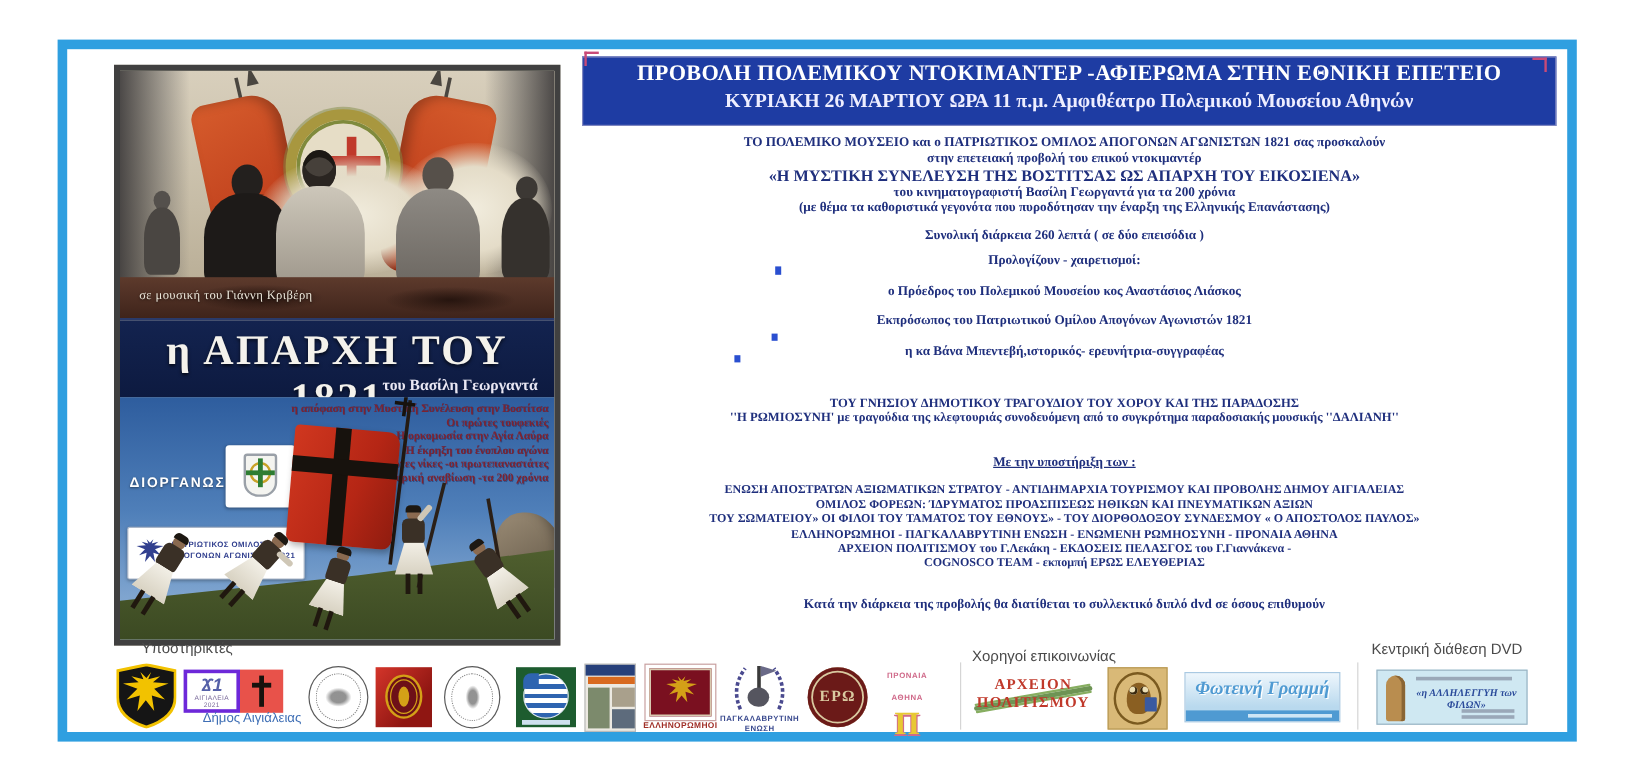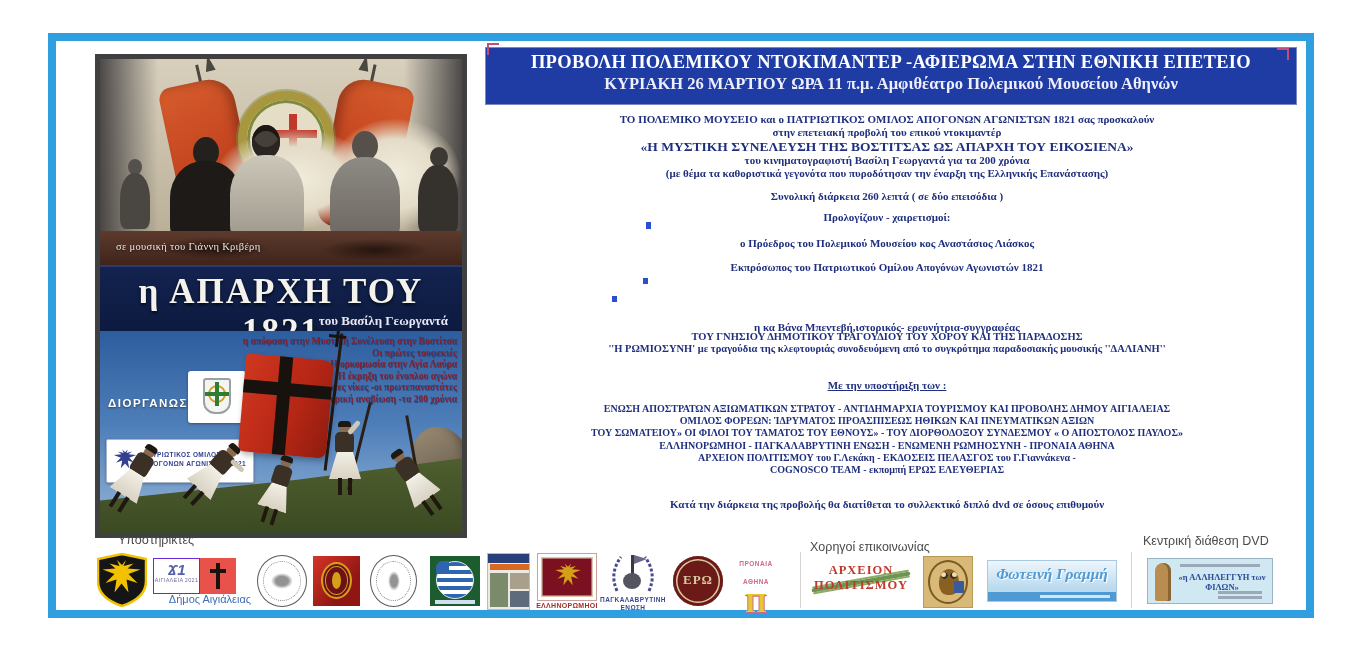--- a/index.html
+++ b/index.html
@@ -78,40 +78,40 @@
   #crop-tl { left:487px; top:43px; border-left:2px solid #c84a78; border-top:2px solid #c84a78; }
   #crop-tr { left:1277px; top:48px; border-right:2px solid #c84a78; border-top:2px solid #c84a78; }
 
   .colgroup { left:472px; width:830px; text-align:center; color:#1f2f7d; font-weight:bold; }
   .colgroup span { display:block; }
   #intro { top:113px; font-size:11px; line-height:13px; }
   #intro .big { font-size:13.5px; line-height:15px; }
   #duration { top:190px; font-size:11px; }
   #prologue { top:211px; font-size:11px; }
   .speaker { font-size:11px; }
-  #sp1 { top:237px; } #sp2 { top:261px; } #sp3 { top:287px;margin-top:34px; } #sp4 { top:308px; }
+  #sp1 { top:237px; } #sp2 { top:261px; } #sp3 { top:287px; } #sp4 { top:308px; }
   #event { top:331px; font-size:10.5px; line-height:12px; }
   #support-h { top:379px; font-size:11px; text-decoration:underline; }
   #supporters { top:403px; font-size:10px; line-height:12.2px; }
   #dvd-note { top:498px; font-size:11px; }
   #free-entry { top:511px; font-size:21px; letter-spacing:1px; color:#c1272d; text-decoration:underline; }
   .bullet { width:5px; height:7px; background:#2a4fd0; }
   #bu1 { left:646px; top:222px; } #bu2 { left:643px; top:278px; height:6px; } #bu3 { left:612px; top:296px; height:6px; }
 
   
   .flabel { font-family:"Liberation Sans",sans-serif; font-size:12.5px; color:#4a4a4a; }
   #lbl-sup { left:118px; top:533px; }
   #lbl-spon { left:810px; top:540px; }
   #lbl-dvd { left:1143px; top:534px; }
   .vdiv { width:1px; height:56px; background:#d5d5d5; top:552px; }
   #vd1 { left:800px; } #vd2 { left:1131px; }
 
   
   #eaas { left:97px; top:553px; width:50px; height:54px; }
-  #aig-white { left:153px; top:558px; width:47px; height:36px; background:#fff; border:1px solid #6d28d9; text-align:center; }
+  #aig-white { left:153px; top:558px; width:47px; height:36px; background:#fff; border:3px solid #6d28d9; text-align:center; }
   #aig-mono { display:block; margin-top:3px; font-family:"Liberation Sans",sans-serif; font-size:15px; font-weight:bold; color:#5560a8; font-style:italic; line-height:15px; }
   #aig-text { display:block; font-family:"Liberation Sans",sans-serif; font-size:5.5px; color:#7a6a9a; letter-spacing:.3px; }
   #aig-red { left:200px; top:558px; width:36px; height:36px; background:#e8524a; }
   #aig-red .cv { left:16px; top:5px; width:4px; height:26px; background:#17120d; }
   #aig-red .ch { left:10px; top:11px; width:16px; height:4px; background:#17120d; }
   #dimos { left:145px; top:593px; width:130px; text-align:center; font-family:"Liberation Sans",sans-serif; font-size:11px; color:#3f6fb5; }
   .seal { border-radius:50%; background:#fff; border:1.5px solid #5a5a5a; }
   .seal .inner { position:absolute; left:5px; top:5px; right:5px; bottom:5px; border:1px dotted #8a8a8a; border-radius:50%; }
   #seal1 { left:257px; top:555px; width:50px; height:52px; }
   #seal2 { left:370px; top:555px; width:47px; height:52px; }
@@ -148,21 +148,21 @@
   #owl .e1 { left:17px; top:15px; width:7px; height:7px; border-radius:50%; background:#ecdfb5; box-shadow:inset -1px -1px 0 1px #3a2a10; }
   #owl .e2 { left:26px; top:15px; width:7px; height:7px; border-radius:50%; background:#ecdfb5; box-shadow:inset 1px -1px 0 1px #3a2a10; }
   #owl .book { left:30px; top:24px; width:10px; height:12px; background:#3a5aa0; border-radius:1px; }
   #foteini { left:987px; top:560px; width:130px; height:42px; background:linear-gradient(180deg,#eef6fc,#b9d9ee 70%); border:1px solid #a9c9e2; overflow:hidden; }
   #foteini .t { position:absolute; left:0; top:4px; width:100%; text-align:center; font-style:italic; font-weight:bold; font-size:15.5px; color:#4f9ad2; text-shadow:1px 1px 0 #fff; }
   #foteini .bar { position:absolute; left:0; bottom:0; width:100%; height:9px; background:#4f9ad2; }
   #foteini .bar i { position:absolute; right:6px; top:3px; width:70px; height:3px; background:#cfe6f5; display:block; }
   #dvdbox { left:1147px; top:558px; width:126px; height:46px; background:#cfe8f2; border:1px solid #9ab4c4; }
   #dvdbox .statue { left:7px; top:4px; width:16px; height:38px; background:#b98d4f; border-radius:8px 8px 2px 2px; box-shadow:inset -3px 0 0 #8a6534; }
   #dvdbox .tl { left:32px; top:5px; width:80px; height:3px; background:#9aa8b8; }
-  #dvdbox .t { left:26px; top:13px; width:96px; text-align:center; font-weight:bold; font-size:8.5px; color:#2a4a9a; }
+  #dvdbox .t { left:26px; top:13px; width:96px; text-align:center; font-style:italic; font-weight:bold; font-size:8.5px; color:#2a4a9a; }
   #dvdbox .bl { left:70px; top:32px; width:44px; height:3px; background:#9aa8b8; box-shadow:0 5px 0 #9aa8b8; }
 </style>
 </head>
 <body>
 
 <div id="canvas">
   <div id="frame" class="abs">
 
     <div id="poster" class="abs" style="left:39px;top:13px;">
 

